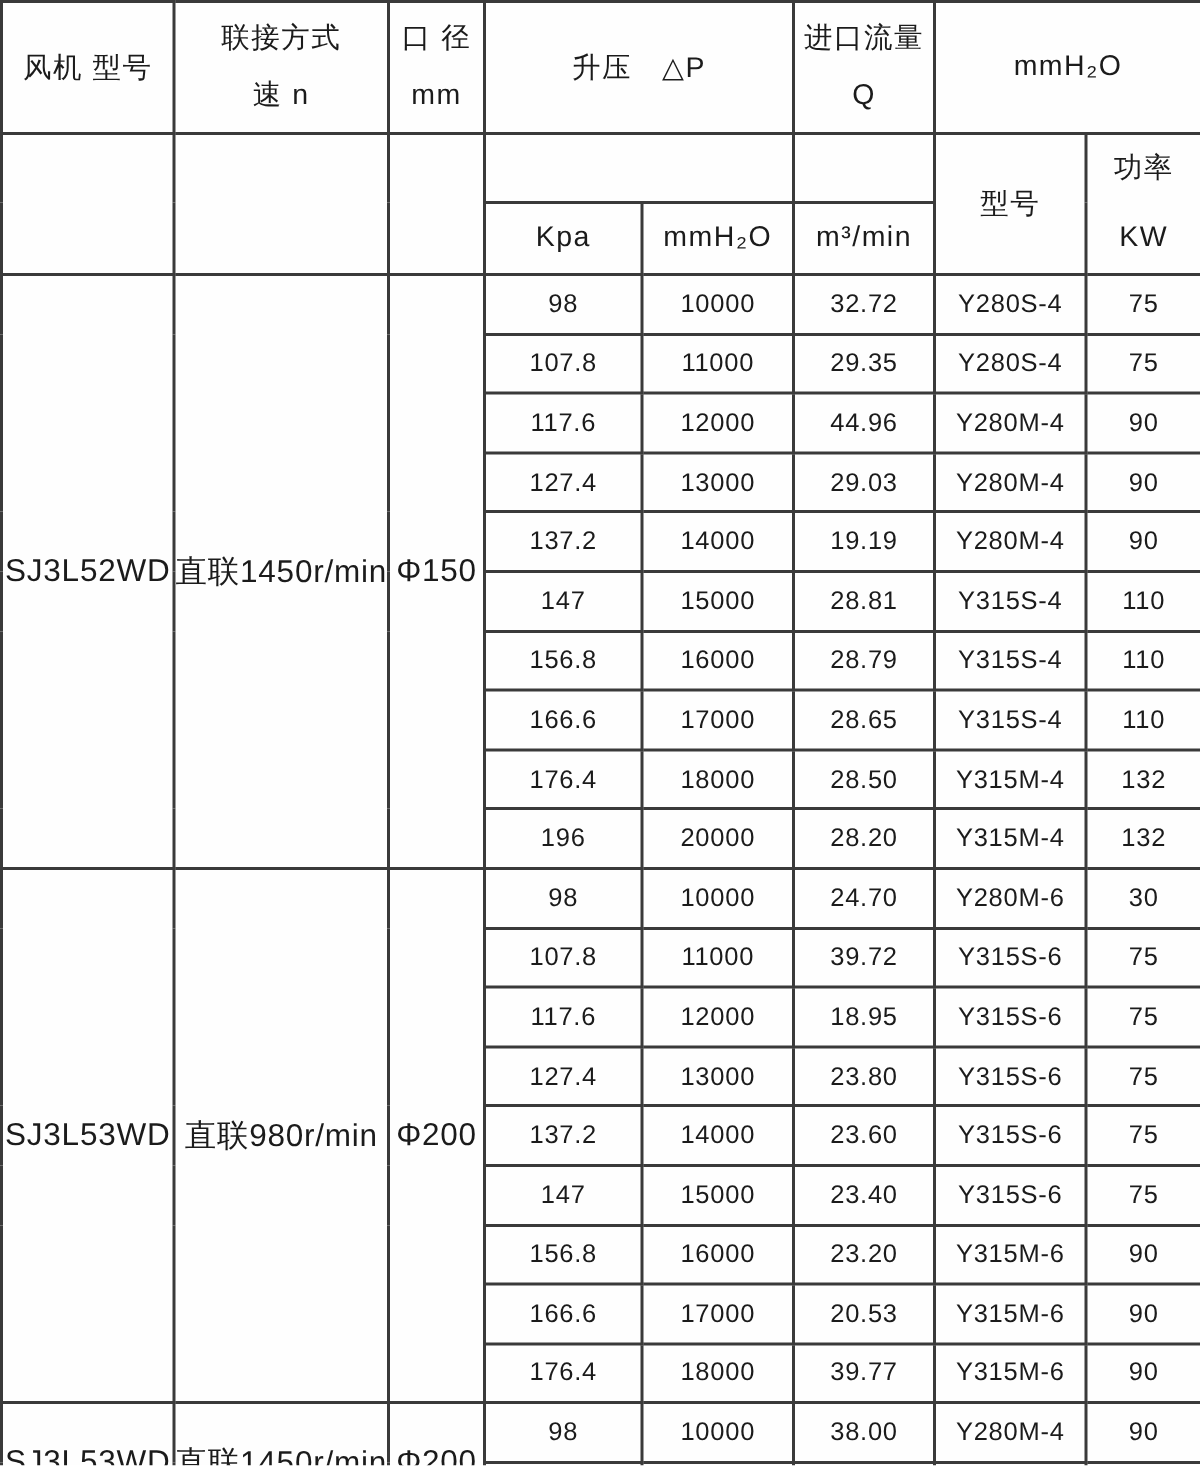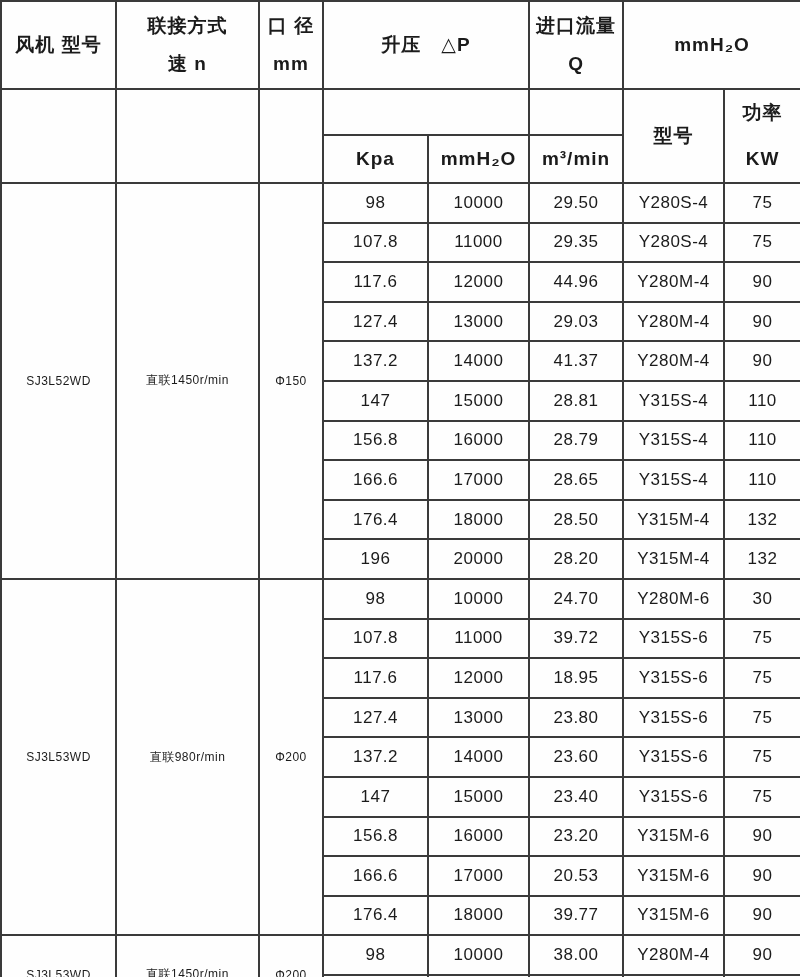--- a/index.html
+++ b/index.html
@@ -9,30 +9,30 @@
   }
   table.spec{
     border-collapse:collapse;table-layout:fixed;
     width:800px;height:977px;
   }
   .spec th,.spec td{
     border:2px solid #3a3a3a;
     text-align:center;vertical-align:middle;
     padding:0;overflow:hidden;
   }
-  .spec th{font-weight:700;font-size:19px;letter-spacing:1px;}
+  .spec th{font-weight:400;font-size:19px;letter-spacing:1px;}
   .spec td{font-size:17px;font-weight:400;letter-spacing:0.5px;}
   tr.hrow1{height:88px;}
   tr.hrow2{height:46px;}
   tr.hrow3{height:47px;}
   .two-line div{line-height:38px;}
   .power-head div{line-height:46px;}
   .sub-head{font-size:19px;}
   tbody td{height:37.6px;}
-  td.model-cell{font-size:12px;letter-spacing:0.5px;margin-left:38px;}
+  td.model-cell{font-size:21px;letter-spacing:0.5px;margin-left:38px;}
 </style>
 </head>
 <body>
 
 <div class="page">
   <table class="spec">
     <colgroup>
       <col style="width:115px">
       <col style="width:143px">
       <col style="width:64px">
@@ -78,21 +78,21 @@
         <th class="sub-head">m³/min</th>
       </tr>
     </thead>
     <tbody>
         <tr>
           <td rowspan="10" class="model-cell">SJ3L52WD</td>
           <td rowspan="10" class="model-cell">直联1450r/min</td>
           <td rowspan="10" class="model-cell">Φ150</td>
           <td>98</td>
           <td>10000</td>
-          <td>29.50</td>
+          <td>32.72</td>
           <td>Y280S-4</td>
           <td>75</td>
         </tr>
         <tr>
           <td>107.8</td>
           <td>11000</td>
           <td>29.35</td>
           <td>Y280S-4</td>
           <td>75</td>
         </tr>
@@ -106,21 +106,21 @@
         <tr>
           <td>127.4</td>
           <td>13000</td>
           <td>29.03</td>
           <td>Y280M-4</td>
           <td>90</td>
         </tr>
         <tr>
           <td>137.2</td>
           <td>14000</td>
-          <td>41.37</td>
+          <td>19.19</td>
           <td>Y280M-4</td>
           <td>90</td>
         </tr>
         <tr>
           <td>147</td>
           <td>15000</td>
           <td>28.81</td>
           <td>Y315S-4</td>
           <td>110</td>
         </tr>

